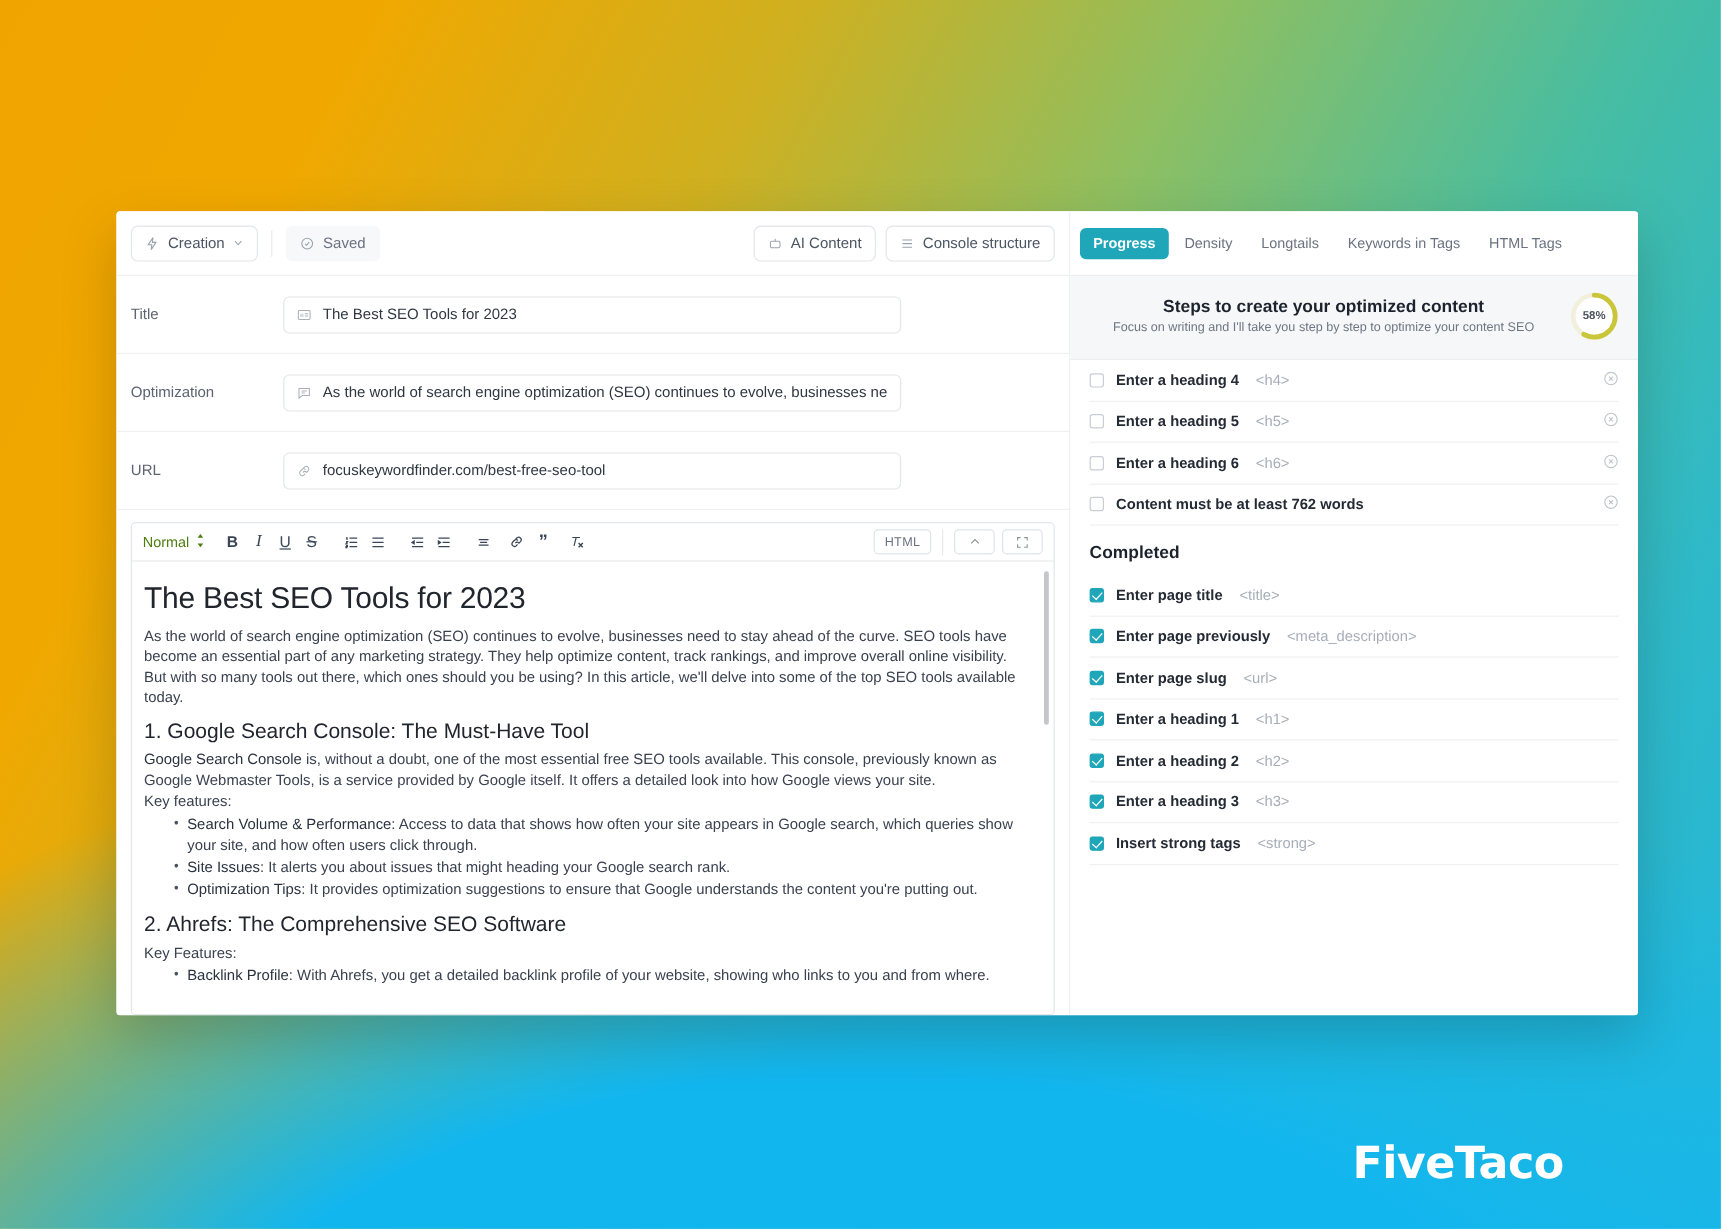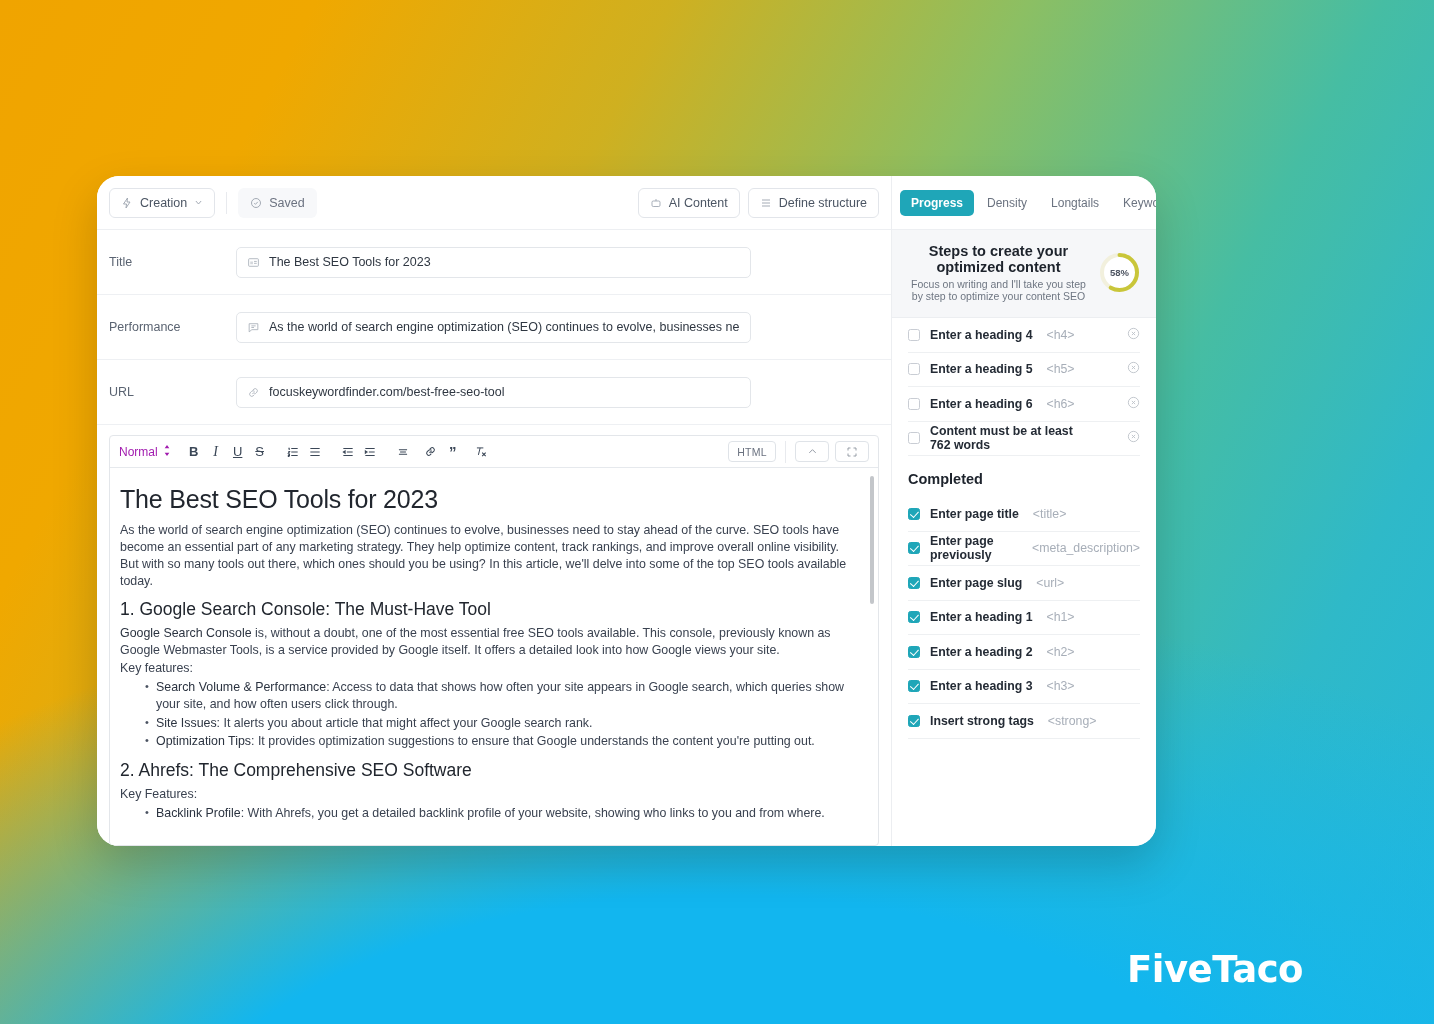--- a/index.html
+++ b/index.html
@@ -12,23 +12,23 @@
     background:
       radial-gradient(ellipse 110% 85% at 50% 118%, #12b6ef 0%, #12b6ef 36%, rgba(18,182,239,0) 72%),
       linear-gradient(118deg, #f0a400 0%, #f0a800 16%, #cfb020 34%, #8cbf63 52%, #46bda3 70%, #2fb9c8 84%, #22b7dd 100%);
     position: relative;
   }
 
   
   .app-window {
     position: absolute;
     left: 97px; top: 176px;
-    width: 1059px; height: 670px;
+    width: 1268px; height: 670px;
     background: #ffffff;
-    border-radius: 22px;
+    border-radius: 3px;
     box-shadow: 0 18px 46px rgba(0,0,0,.18);
     display: flex;
     overflow: hidden;
   }
 
   
   .left-pane {
     width: 795px;
     display: flex; flex-direction: column;
     background: #fff;
@@ -92,21 +92,21 @@
     background: #fff;
   }
   .ed-toolbar {
     height: 32px; flex: none;
     border-bottom: 1px solid #e6e9ed;
     display: flex; align-items: center;
     padding: 0 9px; gap: 0px;
   }
   .tb-sel {
     display: inline-flex; align-items: center; gap: 5px;
-    font-size: 12px; color: #a21caf; padding-right: 12px; cursor: pointer;
+    font-size: 12px; color: #4d7c0f; padding-right: 12px; cursor: pointer;
   }
   .tb-btn {
     width: 22px; height: 22px;
     display: inline-flex; align-items: center; justify-content: center;
     color: #3b4757; cursor: pointer; font-size: 13px;
   }
   .tb-gap { width: 11px; }
   .tb-spacer { flex: 1; }
   .html-btn {
     height: 21px; padding: 0 8px;
@@ -260,40 +260,40 @@
             </svg>
         </span>
         <span>AI Content</span>
       </div>
       <div class="btn">
         <span class="ic">
           <svg width="12" height="12" viewBox="0 0 24 24" fill="none" stroke="currentColor" stroke-width="1.8">
               <path d="M4 6h16M4 12h16M4 18h16"></path>
             </svg>
         </span>
-        <span>Define structure</span>
+        <span>Console structure</span>
       </div>
     </div>
 
     <div class="form-area">
       <div class="form-row">
         <div class="lbl">Title</div>
         <div class="field">
           <span class="fic">
             <svg width="13" height="13" viewBox="0 0 24 24" fill="none" stroke="currentColor" stroke-width="1.6">
                 <rect x="3" y="5" width="18" height="14" rx="1.5"></rect>
                 <path d="M6 10h5v5H6z" fill="currentColor" stroke="none" opacity=".5"></path>
                 <path d="M13 10h5M13 13.5h5"></path>
               </svg>
           </span>
           <span class="val">The Best SEO Tools for 2023</span>
         </div>
       </div>
       <div class="form-row">
-        <div class="lbl">Performance</div>
+        <div class="lbl">Optimization</div>
         <div class="field">
           <span class="fic">
             <svg width="13" height="13" viewBox="0 0 24 24" fill="none" stroke="currentColor" stroke-width="1.6">
                 <path d="M4 5h16v11H9l-5 4V5z"></path>
                 <path d="M8 9h8M8 12h5"></path>
               </svg>
           </span>
           <span class="val">As the world of search engine optimization (SEO) continues to evolve, businesses need to stay ahe</span>
         </div>
       </div>
@@ -402,21 +402,21 @@
         <div class="ed-body">
           <div class="ed-scrollbar"></div>
           <div class="doc">
             <h1>The Best SEO Tools for 2023</h1>
             <p>As the world of search engine optimization (SEO) continues to evolve, businesses need to stay ahead of the curve. SEO tools have become an essential part of any marketing strategy. They help optimize content, track rankings, and improve overall online visibility. But with so many tools out there, which ones should you be using? In this article, we'll delve into some of the top SEO tools available today.</p>
             <h2>1. Google Search Console: The Must-Have Tool</h2>
             <p><b>Google Search Console</b><span> is, without a doubt, one of the most essential free SEO tools available. This console, previously known as Google Webmaster Tools, is a service provided by Google itself. It offers a detailed look into how Google views your site.</span></p>
             <p>Key features:</p>
             <ul>
               <li><b>Search Volume &amp; Performance</b><span>: Access to data that shows how often your site appears in Google search, which queries show your site, and how often users click through.</span></li>
-              <li><b>Site Issues</b><span>: It alerts you about article that might affect your Google search rank.</span></li>
+              <li><b>Site Issues</b><span>: It alerts you about issues that might heading your Google search rank.</span></li>
               <li><b>Optimization Tips</b><span>: It provides optimization suggestions to ensure that Google understands the content you're putting out.</span></li>
             </ul>
             <h2>2. Ahrefs: The Comprehensive SEO Software</h2>
             <p>Key Features:</p>
             <ul>
               <li><b>Backlink Profile</b><span>: With Ahrefs, you get a detailed backlink profile of your website, showing who links to you and from where.</span></li>
 
             </ul>
           </div>
         </div>

